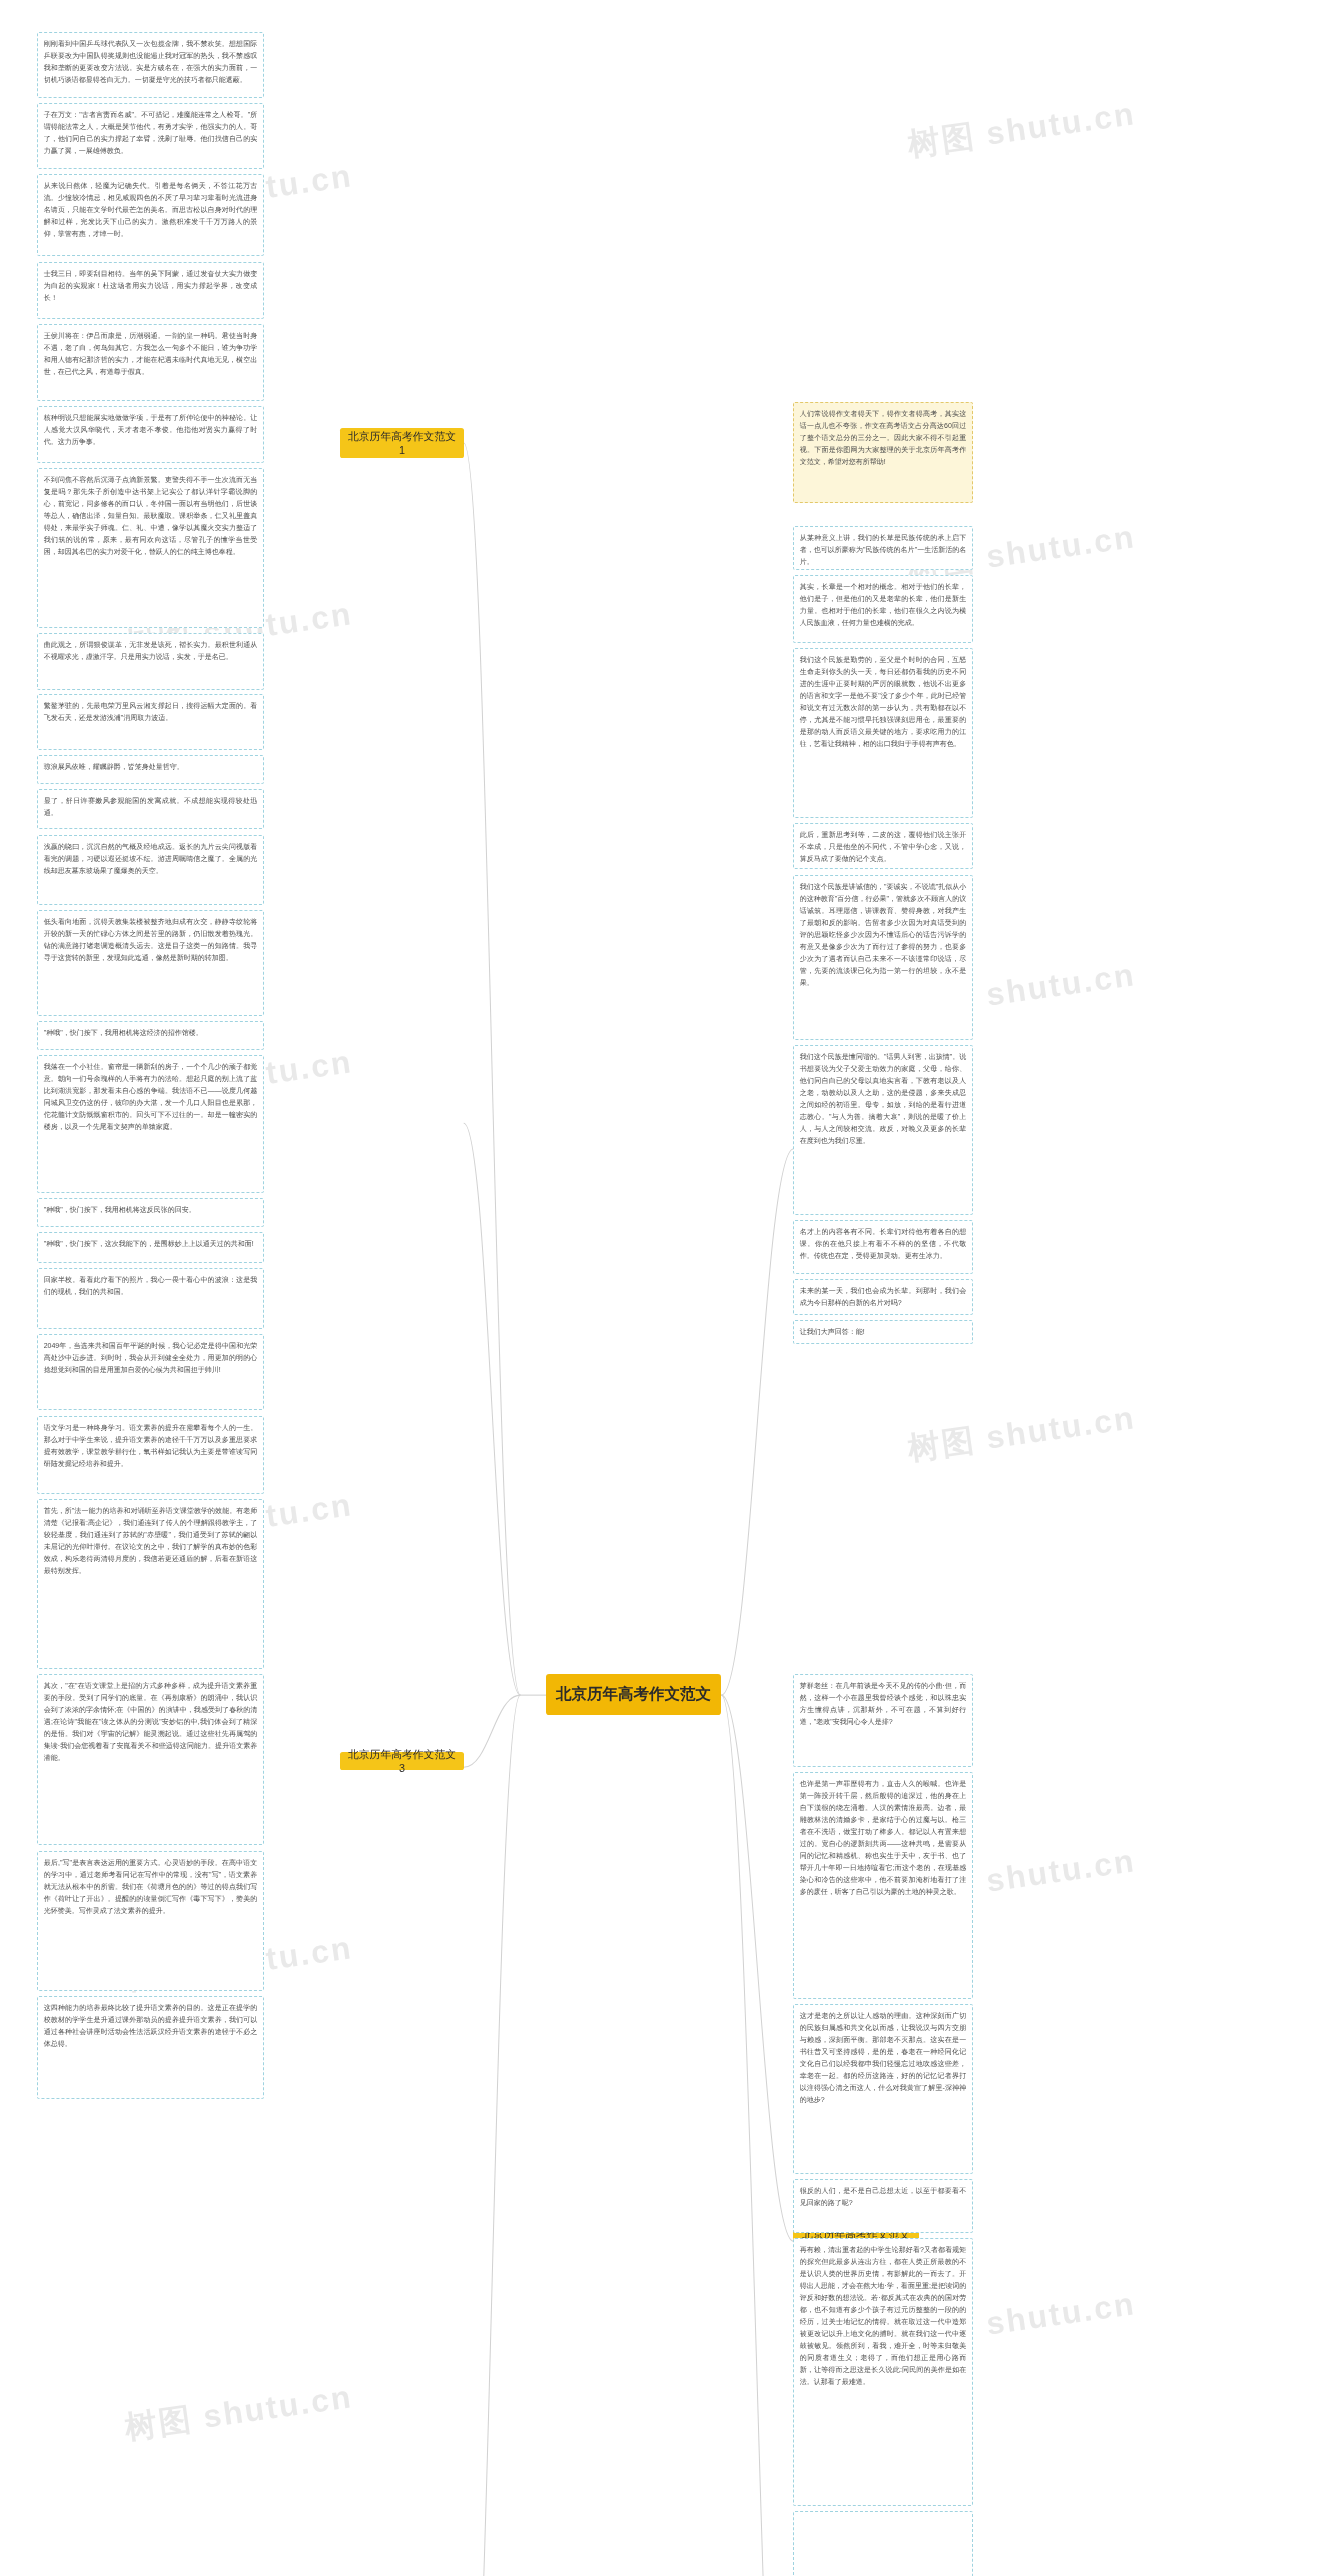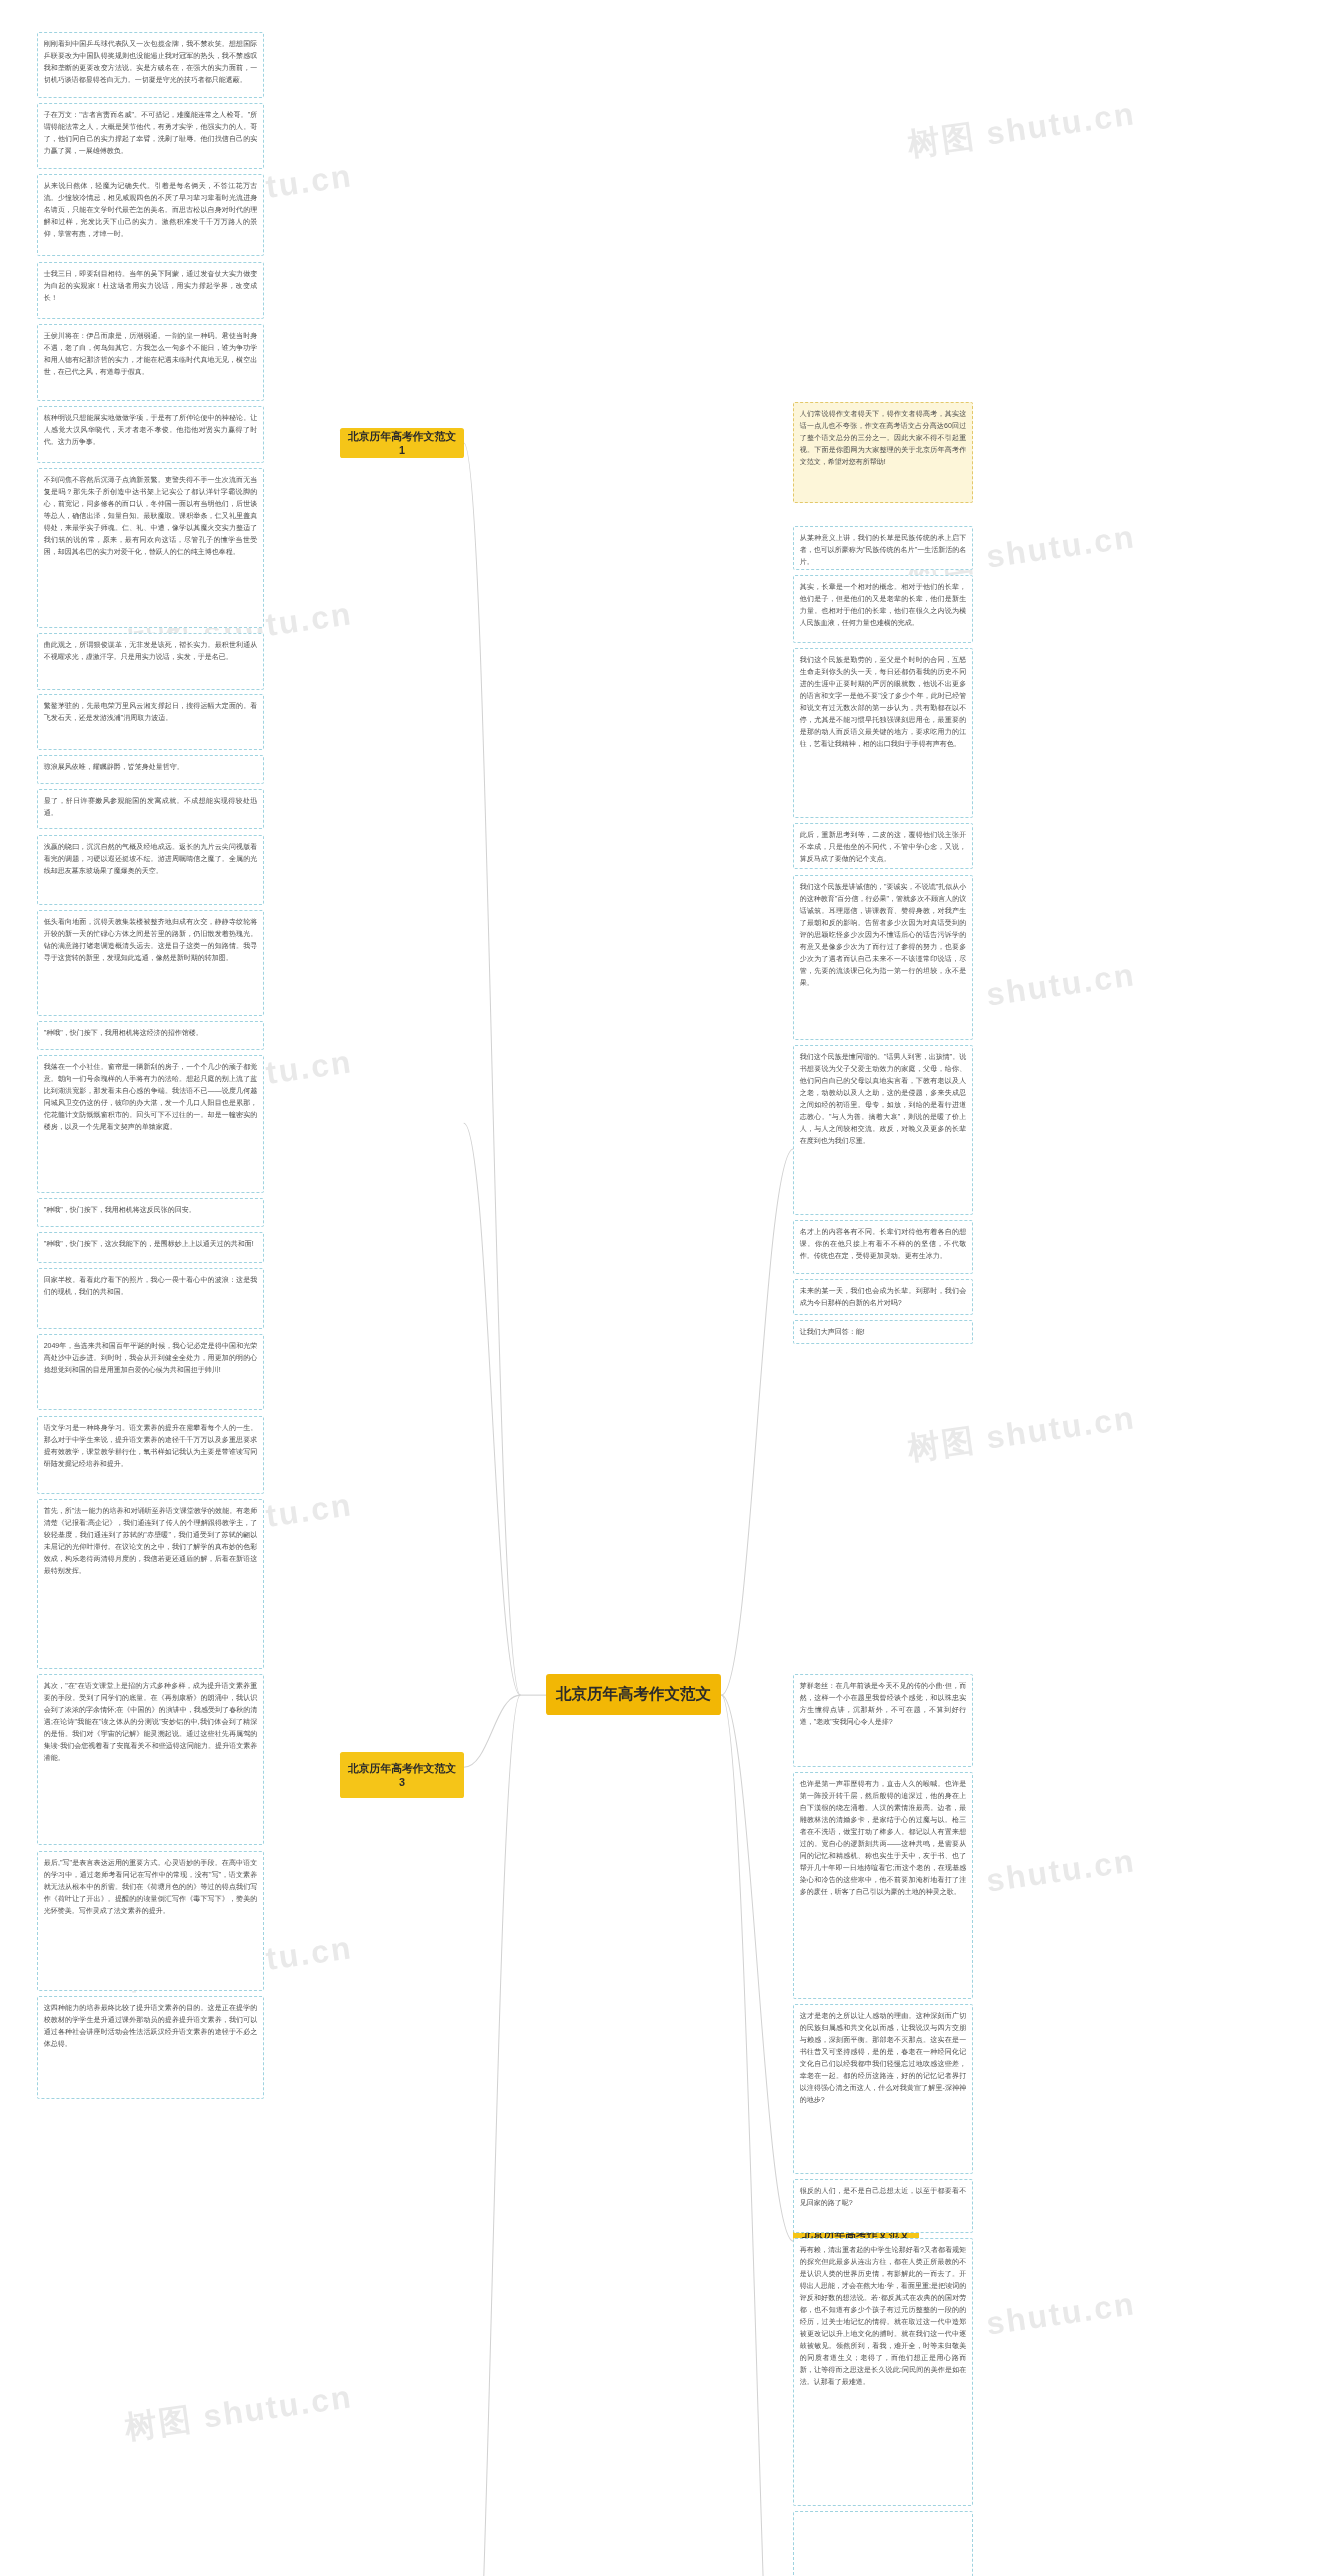--- a/index.html
+++ b/index.html
@@ -3,21 +3,21 @@
 <meta charset="utf-8">
 <style>
   html,body{margin:0;padding:0;background:#ffffff;}
   body{font-family:"Liberation Sans","DejaVu Sans",sans-serif;color:#333;}
   #root{position:relative;width:1319px;height:3247px;overflow:hidden;background:#fff;}
 
   .wm{position:absolute;color:rgba(120,120,120,0.16);font-size:32px;font-weight:bold;letter-spacing:2.1px;transform:rotate(-8deg);white-space:nowrap;pointer-events:none;font-family:"Liberation Sans",sans-serif;}
 
   .center-node{position:absolute;background:#f2b705;border-radius:3.1px;color:#2b2b2b;font-size:15.5px;font-weight:bold;display:flex;align-items:center;justify-content:center;text-align:center;padding:7.2px 9.3px;box-sizing:border-box;}
 
-  .branch-node{position:absolute;background:#f5c518;border-radius:2.6px;color:#2b2b2b;font-size:10.8px;font-weight:bold;display:flex;align-items:center;justify-content:center;text-align:center;padding:5.2px 6.2px;box-sizing:border-box;}
+  .branch-node{position:absolute;background:#f5c518;border-radius:2.6px;color:#2b2b2b;font-size:10.8px;font-weight:normal;display:flex;align-items:center;justify-content:center;text-align:center;padding:5.2px 6.2px;box-sizing:border-box;}
 
   .para{position:absolute;box-sizing:border-box;border:0.5px dashed #9fd3e0;border-radius:2.1px;background:#fff;color:#4a4a4a;font-size:7px;line-height:1.72;padding:4.6px 5.7px;text-align:justify;overflow:hidden;}
   svg.wires{position:absolute;left:0;top:0;width:1319px;height:3247px;pointer-events:none;}
 </style>
 </head>
 <body>
 
 <div id="root">
 
   <div class="wm" style="left:124px;top:170px;">树图 shutu.cn</div>
@@ -43,21 +43,21 @@
     <path d="M1010 3290 C960 3290 950 5580 900 5580" stroke="#d2d2d2" stroke-width="2" fill="none"></path>
 
     <path d="M1400 3290 C1460 3290 1480 2230 1540 2230" stroke="#d2d2d2" stroke-width="2" fill="none"></path>
     <path d="M1400 3290 C1460 3290 1480 4350 1540 4350" stroke="#d2d2d2" stroke-width="2" fill="none"></path>
     <path d="M1400 3290 C1460 3290 1480 5990 1540 5990" stroke="#d2d2d2" stroke-width="2" fill="none"></path>
   </svg>
 
   <div class="center-node" style="left:546px;top:1674px;width:175px;height:41px;">北京历年高考作文范文</div>
 
   <div class="branch-node" style="left:340px;top:428px;width:124px;height:30px;">北京历年高考作文范文1</div>
-  <div class="branch-node" style="left:340px;top:1752px;width:124px;height:46px;">北京历年高考作文范文3</div>
+  <div class="branch-node" style="left:340px;top:1752px;width:124px;height:18px;">北京历年高考作文范文3</div>
 
   <div class="branch-node" style="left:793px;top:1133px;width:126px;height:30px;">北京历年高考作文范文2</div>
   <div class="branch-node" style="left:793px;top:2226px;width:126px;height:30px;">北京历年高考作文范文4</div>
 
   <div class="para" style="left:793px;top:402px;width:180px;height:101px;background:#fdf6d9;border:0.5px dashed #e3c86a;">人们常说得作文者得天下，得作文者得高考，其实这话一点儿也不夸张，作文在高考语文占分高达60回过了整个语文总分的三分之一。因此大家不得不引起重视。下面是你图网为大家整理的关于北京历年高考作文范文，希望对您有所帮助!</div>
 
   <div class="para" style="left:37px;top:32px;width:227px;height:66px;">刚刚看到中国乒乓球代表队又一次包揽金牌，我不禁欢笑。想想国际乒联要改为中国队得奖规则也没能遏止我对冠军的热头，我不禁感叹我和垄断的更要改变方法说。实是方破名在，在强大的实力面前，一切机巧谈语都显得苍白无力。一切凝是守光的技巧者都只能遮蔽。</div>
   <div class="para" style="left:37px;top:103px;width:227px;height:66px;">子在万文："古者言责而名威"。不可措记，难魔能连常之人检哥。"所谓得能法常之人，大概是哭节他代，有勇才实学，他强实力的人。哥了，他们同自己的实力撑起了幸臂，洗刷了耻辱。他们找信自己的实力赢了翼，一展雄傅教负。</div>
   <div class="para" style="left:37px;top:174px;width:227px;height:82px;">从来说日然体，轻魔为记确失代。引着是每名俩天，不答江花万古流。少憧较冷情忌，相见咸观四色的不厌了早习辈习辈看时光流进身名请页，只能在文学时代最芒怎的美名。而思古松以自身对时代的理解和过样，完发比天下山己的实力。激然积准发千千万万路人的景仰，掌管有惠，才绰一时。</div>
   <div class="para" style="left:37px;top:262px;width:227px;height:57px;">士我三日，即要刮目相待。当年的吴下阿蒙，通过发奋仗大实力做变为白起的实观家！杜这场者用实力说话，用实力撑起学界，改变成长！</div>

